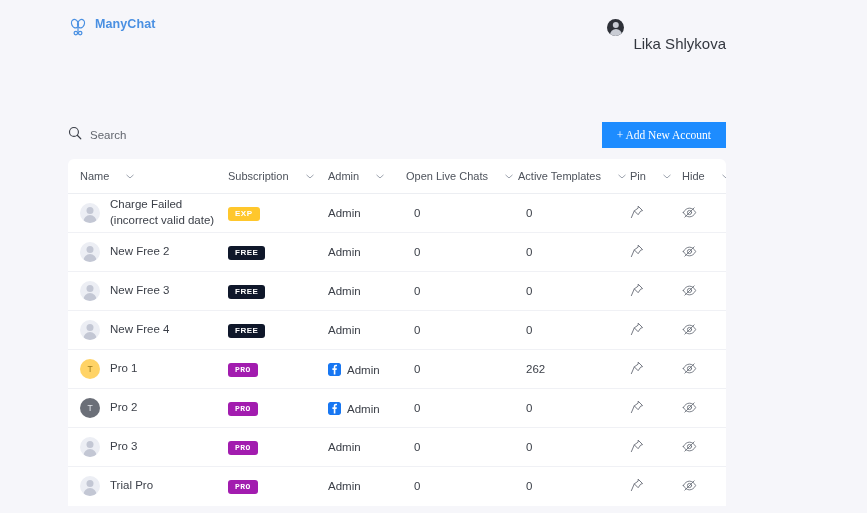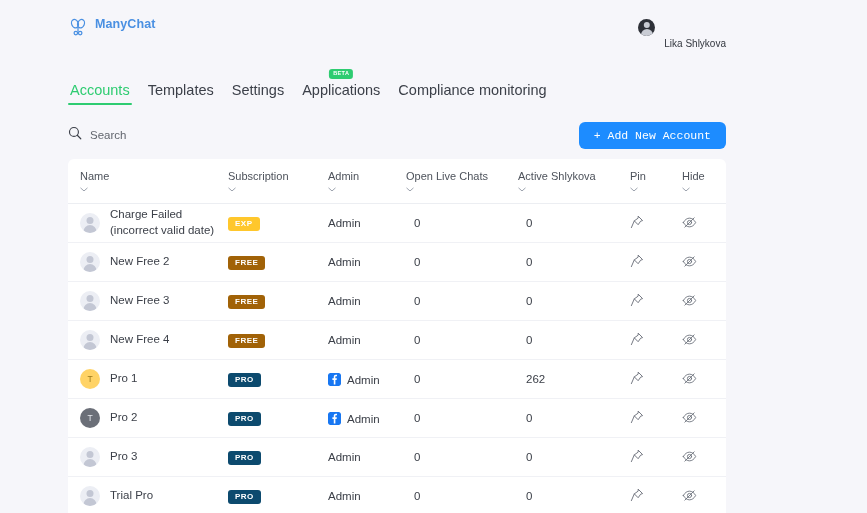--- a/index.html
+++ b/index.html
@@ -29,21 +29,21 @@
   .user-avatar::after {
     content: ""; position: absolute; left: 50%; top: 3.2px;
     width: 6.4px; height: 6.4px; border-radius: 50%;
     background: #c9ccd4; transform: translateX(-50%);
   }
   .user-avatar::before {
     content: ""; position: absolute; left: 50%; top: 10.5px;
     width: 12px; height: 10px; border-radius: 6px 6px 0 0;
     background: #c9ccd4; transform: translateX(-50%);
   }
-  .user-name { font-size: 10px; color: #33373f; margin-top: 33px; }
+  .user-name { font-size: 15px; color: #33373f; margin-top: 33px; }
 
   
   .tabs {
     position: absolute; top: 82px; left: 68px;
     display: flex; align-items: flex-end; gap: 14px;
   }
   .tab {
     position: relative; font-size: 14.5px; color: #3c4049;
     padding: 0 2px 7px 2px; cursor: pointer; white-space: nowrap;
   }
@@ -64,37 +64,37 @@
     height: 24px; display: flex; align-items: center; justify-content: space-between;
   }
   .search { display: flex; align-items: center; gap: 8px; }
   .search-input {
     border: none; outline: none; background: transparent;
     font-family: "Liberation Sans", sans-serif;
     font-size: 11.5px; color: #4a4f58; width: 180px; padding: 0;
   }
   .search-input::placeholder { color: #62666e; }
   .btn-primary {
-    background: #1d8cff; color: #fff; border: none; border-radius: 6px;
-    font-family: Liberation Mono, monospace;
+    background: #1d8cff; color: #fff; border: none; border-radius: 0;
+    font-family: Liberation Serif, serif;
     font-size: 11.5px; padding: 7px 15px; cursor: pointer; white-space: nowrap;
   }
 
   
   .card {
     position: absolute; top: 159px; left: 68px; width: 658px;
     background: #fff; border-radius: 6px 6px 0 0; overflow: hidden;
   }
   table { width: 100%; border-collapse: collapse; table-layout: fixed; }
   thead th {
     text-align: left; font-size: 11px; font-weight: 400; color: #4d525b;
     padding: 11px 0 11px 0; border-bottom: 1px solid #eceef2;
     white-space: nowrap; vertical-align: middle;
   }
-  thead th .hcell { display: flex; align-items: flex-start; gap: 5px; cursor: pointer; flex-direction: column; }
+  thead th .hcell { display: flex; align-items: center; gap: 17px; cursor: pointer; }
   .chev { width: 8px; height: 5px; flex: none; display: block; }
 
   col.c-name   { width: 160px; }
   col.c-sub    { width: 100px; }
   col.c-role   { width: 78px; }
   col.c-chats  { width: 112px; }
   col.c-contacts { width: 112px; }
   col.c-pin    { width: 52px; }
   col.c-hide   { width: 44px; }
 
@@ -125,22 +125,22 @@
   }
   .avatar.letter.amber { background: #ffd366; color: #9a7a1e; }
   .avatar.letter.gray  { background: #6b6f78; color: #e7e9ee; }
   .name-text { line-height: 1.35; }
 
   .badge {
     display: inline-block; font-size: 8px; font-weight: 700; letter-spacing: .5px;
     color: #fff; border-radius: 3px; padding: 3px 7px; line-height: 1;
   }
   .badge.exp  { background: #ffc72c; color: #fff; }
-  .badge.free { background: #a16207; color: #fff; }
-  .badge.pro  { background: #0c4a6e; color: #fff; }
+  .badge.free { background: #0f172a; color: #fff; }
+  .badge.pro  { background: #a21caf; color: #fff; font-family: Liberation Mono, monospace; }
 
   .role-cell { display: flex; align-items: flex-end; gap: 6px; }
   .fb-icon { width: 13px; height: 13px; flex: none; display: block; border-radius: 2px; }
   .num { text-align: left; }
   td.td-chats, td.td-contacts { padding-left: 8px; }
   td.td-pin, td.td-hide { text-align: left; }
   .icon-btn { cursor: pointer; display: inline-block; line-height: 0; }
   .pin-icon, .eye-icon { display: block; }
 </style>
 </head>
@@ -161,38 +161,20 @@
       </span>
       <span class="brand-name">ManyChat</span>
     </div>
 
     <div class="user">
       <span class="user-avatar"></span>
       <span class="user-name">Lika Shlykova</span>
     </div>
   </div>
 
-  <nav class="tabs">
-    <div class="tab active">
-      <span>Accounts</span>
-    </div>
-    <div class="tab">
-      <span>Templates</span>
-    </div>
-    <div class="tab">
-      <span>Settings</span>
-    </div>
-    <div class="tab">
-      <span class="beta-badge">BETA</span>
-      <span>Applications</span>
-    </div>
-    <div class="tab">
-      <span>Compliance monitoring</span>
-    </div>
-  </nav>
 
   <div class="toolbar">
     <div class="search">
       <span>
         <svg width="14" height="14" viewBox="0 0 16 16" fill="none" stroke="#3c4049" stroke-width="1.3">
           <circle cx="6.8" cy="6.8" r="5.1"></circle>
           <path d="M10.6 10.6 L14.6 14.6" stroke-linecap="round"></path>
         </svg>
       </span>
       <input class="search-input" type="text" placeholder="Search" style="">
@@ -240,21 +222,21 @@
           <th>
             <span class="hcell">
               <span>Open Live Chats</span>
               <svg class="chev" viewBox="0 0 10 6" fill="none" stroke="#9aa0ab" stroke-width="1.2">
                   <path d="M1 1.3 L5 4.8 L9 1.3" stroke-linecap="round" stroke-linejoin="round"></path>
                 </svg>
             </span>
           </th>
           <th>
             <span class="hcell">
-              <span>Active Shlykova</span>
+              <span>Active Templates</span>
               <svg class="chev" viewBox="0 0 10 6" fill="none" stroke="#9aa0ab" stroke-width="1.2">
                   <path d="M1 1.3 L5 4.8 L9 1.3" stroke-linecap="round" stroke-linejoin="round"></path>
                 </svg>
             </span>
           </th>
           <th>
             <span class="hcell">
               <span>Pin</span>
               <svg class="chev" viewBox="0 0 10 6" fill="none" stroke="#9aa0ab" stroke-width="1.2">
                   <path d="M1 1.3 L5 4.8 L9 1.3" stroke-linecap="round" stroke-linejoin="round"></path>

